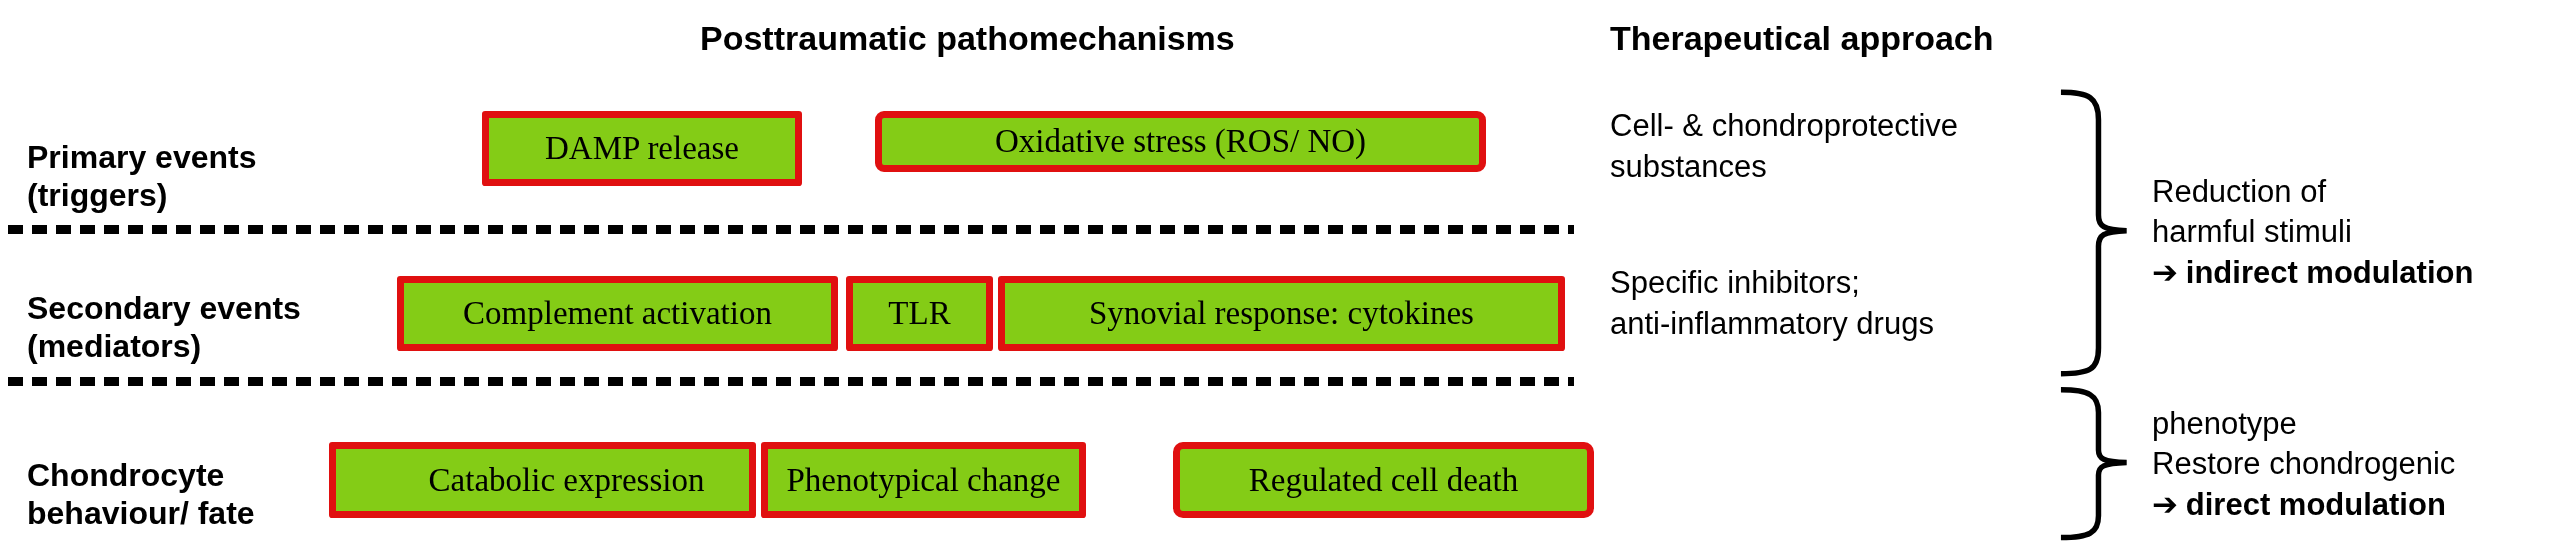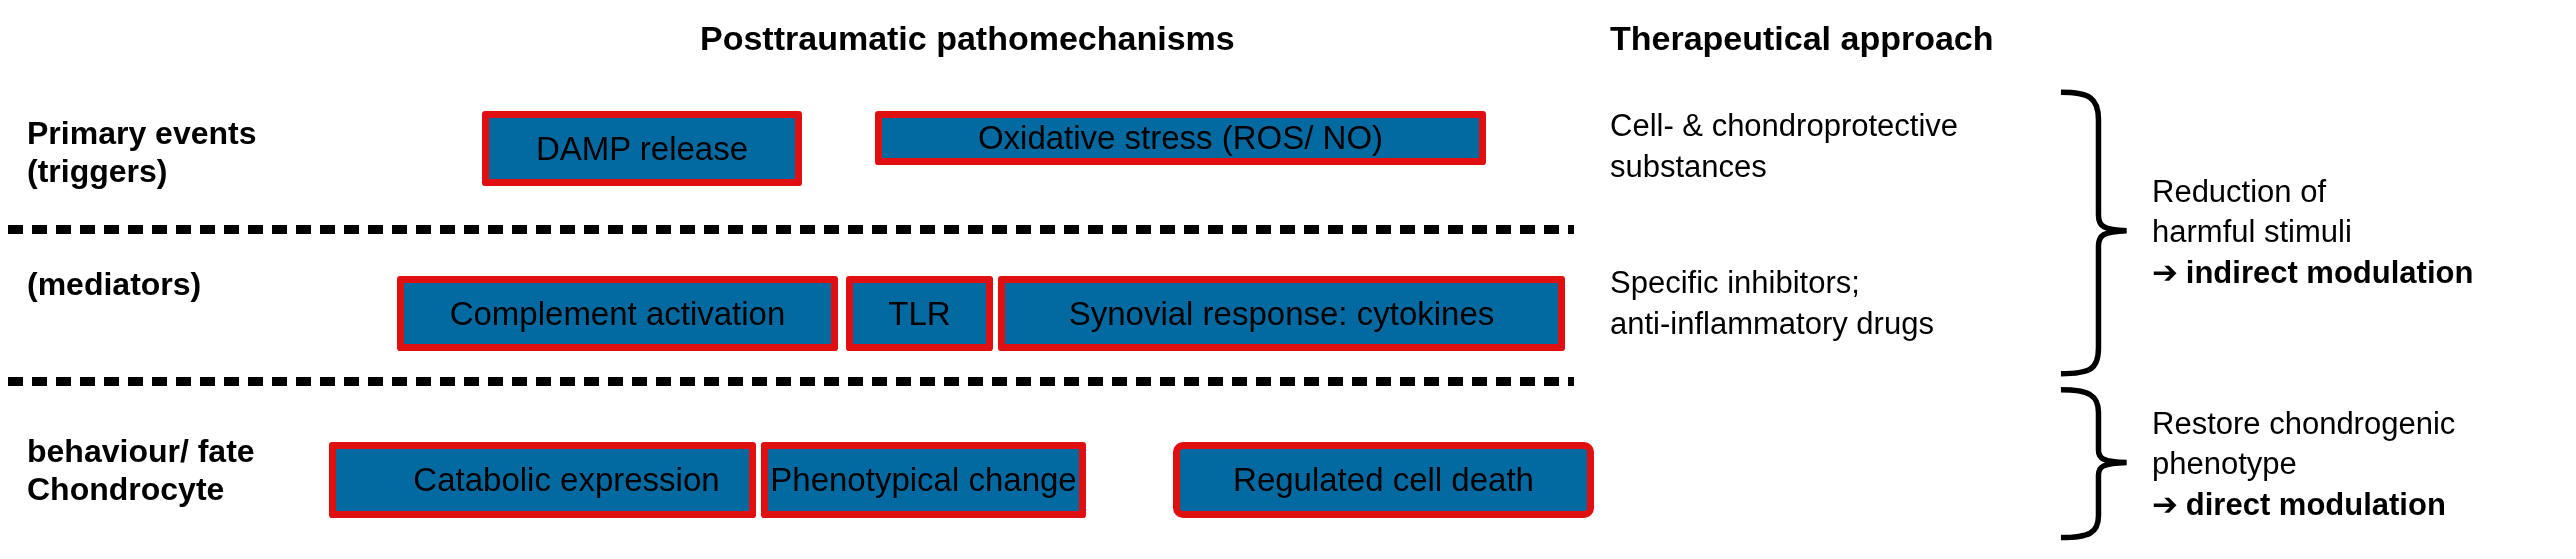--- a/index.html
+++ b/index.html
@@ -10,29 +10,29 @@
     font-family:"Liberation Sans", sans-serif;
     color:#000;
     overflow:hidden;
   }
   .hdr{
     position:absolute;top:19px;
     font-size:34px;font-weight:bold;white-space:nowrap;
   }
   .row-label{
     position:absolute;left:27px;
-    font-size:32px;font-weight:bold;line-height:38px;white-space:nowrap;
+    font-size:32px;font-weight:bold;line-height:38px;white-space:nowrap;margin-top:24px;
   }
   .redbox{
     position:absolute;box-sizing:border-box;
     border:7.8px solid var(--boxred);
     border-radius:3.1px;
-    background:#0369a1;
+    background:#84cc16;
     display:flex;align-items:center;justify-content:center;
-    font-size:33px;white-space:nowrap;
+    font-size:33px;white-space:nowrap;font-family:Liberation Serif, serif;
   }
   .dashline{
     position:absolute;left:7.8px;width:1566px;height:8.6px;
     background:repeating-linear-gradient(90deg,#000 0 15px,transparent 15px 24px);
   }
   .therapy{
     position:absolute;left:1610px;
     font-size:31px;line-height:41px;white-space:nowrap;
   }
   .outcome{
@@ -53,29 +53,30 @@
 <div class="canvas">
 
   <div class="hdr" style="left:700px;">Posttraumatic pathomechanisms</div>
   <div class="hdr" style="left:1610px;">Therapeutical approach</div>
 
   <div class="row-label" style="top:114px;">
     <div>Primary events</div>
     <div>(triggers)</div>
   </div>
   <div class="row-label" style="top:265px;">
+    <div>Secondary events</div>
     <div>(mediators)</div>
   </div>
   <div class="row-label" style="top:432px;">
+    <div>Chondrocyte</div>
     <div>behaviour/ fate</div>
-    <div>Chondrocyte</div>
   </div>
 
   <div class="redbox" style="left:482px;top:111px;width:320px;height:75px;">DAMP release</div>
-  <div class="redbox" style="left:875px;top:111px;width:611px;height:54px;">Oxidative stress (ROS/ NO)</div>
+  <div class="redbox" style="left:875px;top:111px;width:611px;height:61px;border-radius:9px;">Oxidative stress (ROS/ NO)</div>
 
   <div class="dashline" style="top:225px;"></div>
 
   <div class="redbox" style="left:397px;top:276px;width:441px;height:75px;">Complement activation</div>
   <div class="redbox" style="left:846px;top:276px;width:147px;height:75px;">TLR</div>
   <div class="redbox" style="left:998px;top:276px;width:567px;height:75px;">Synovial response: cytokines</div>
 
   <div class="dashline" style="top:377px;"></div>
 
   <div class="redbox" style="left:329px;top:442px;width:427px;height:76px;padding-left:48px;">Catabolic expression</div>
@@ -101,21 +102,21 @@
 
   <div class="outcome" style="top:172px;">
     <div>Reduction of</div>
     <div>harmful stimuli</div>
     <div class="bold-line">
       <span class="arrow-glyph">➔</span><span>indirect modulation</span>
     </div>
   </div>
 
   <div class="outcome" style="top:404px;">
+    <div>phenotype</div>
     <div>Restore chondrogenic</div>
-    <div>phenotype</div>
     <div class="bold-line">
       <span class="arrow-glyph">➔</span><span>direct modulation</span>
     </div>
   </div>
 
 </div>
 
 
 </body></html>

